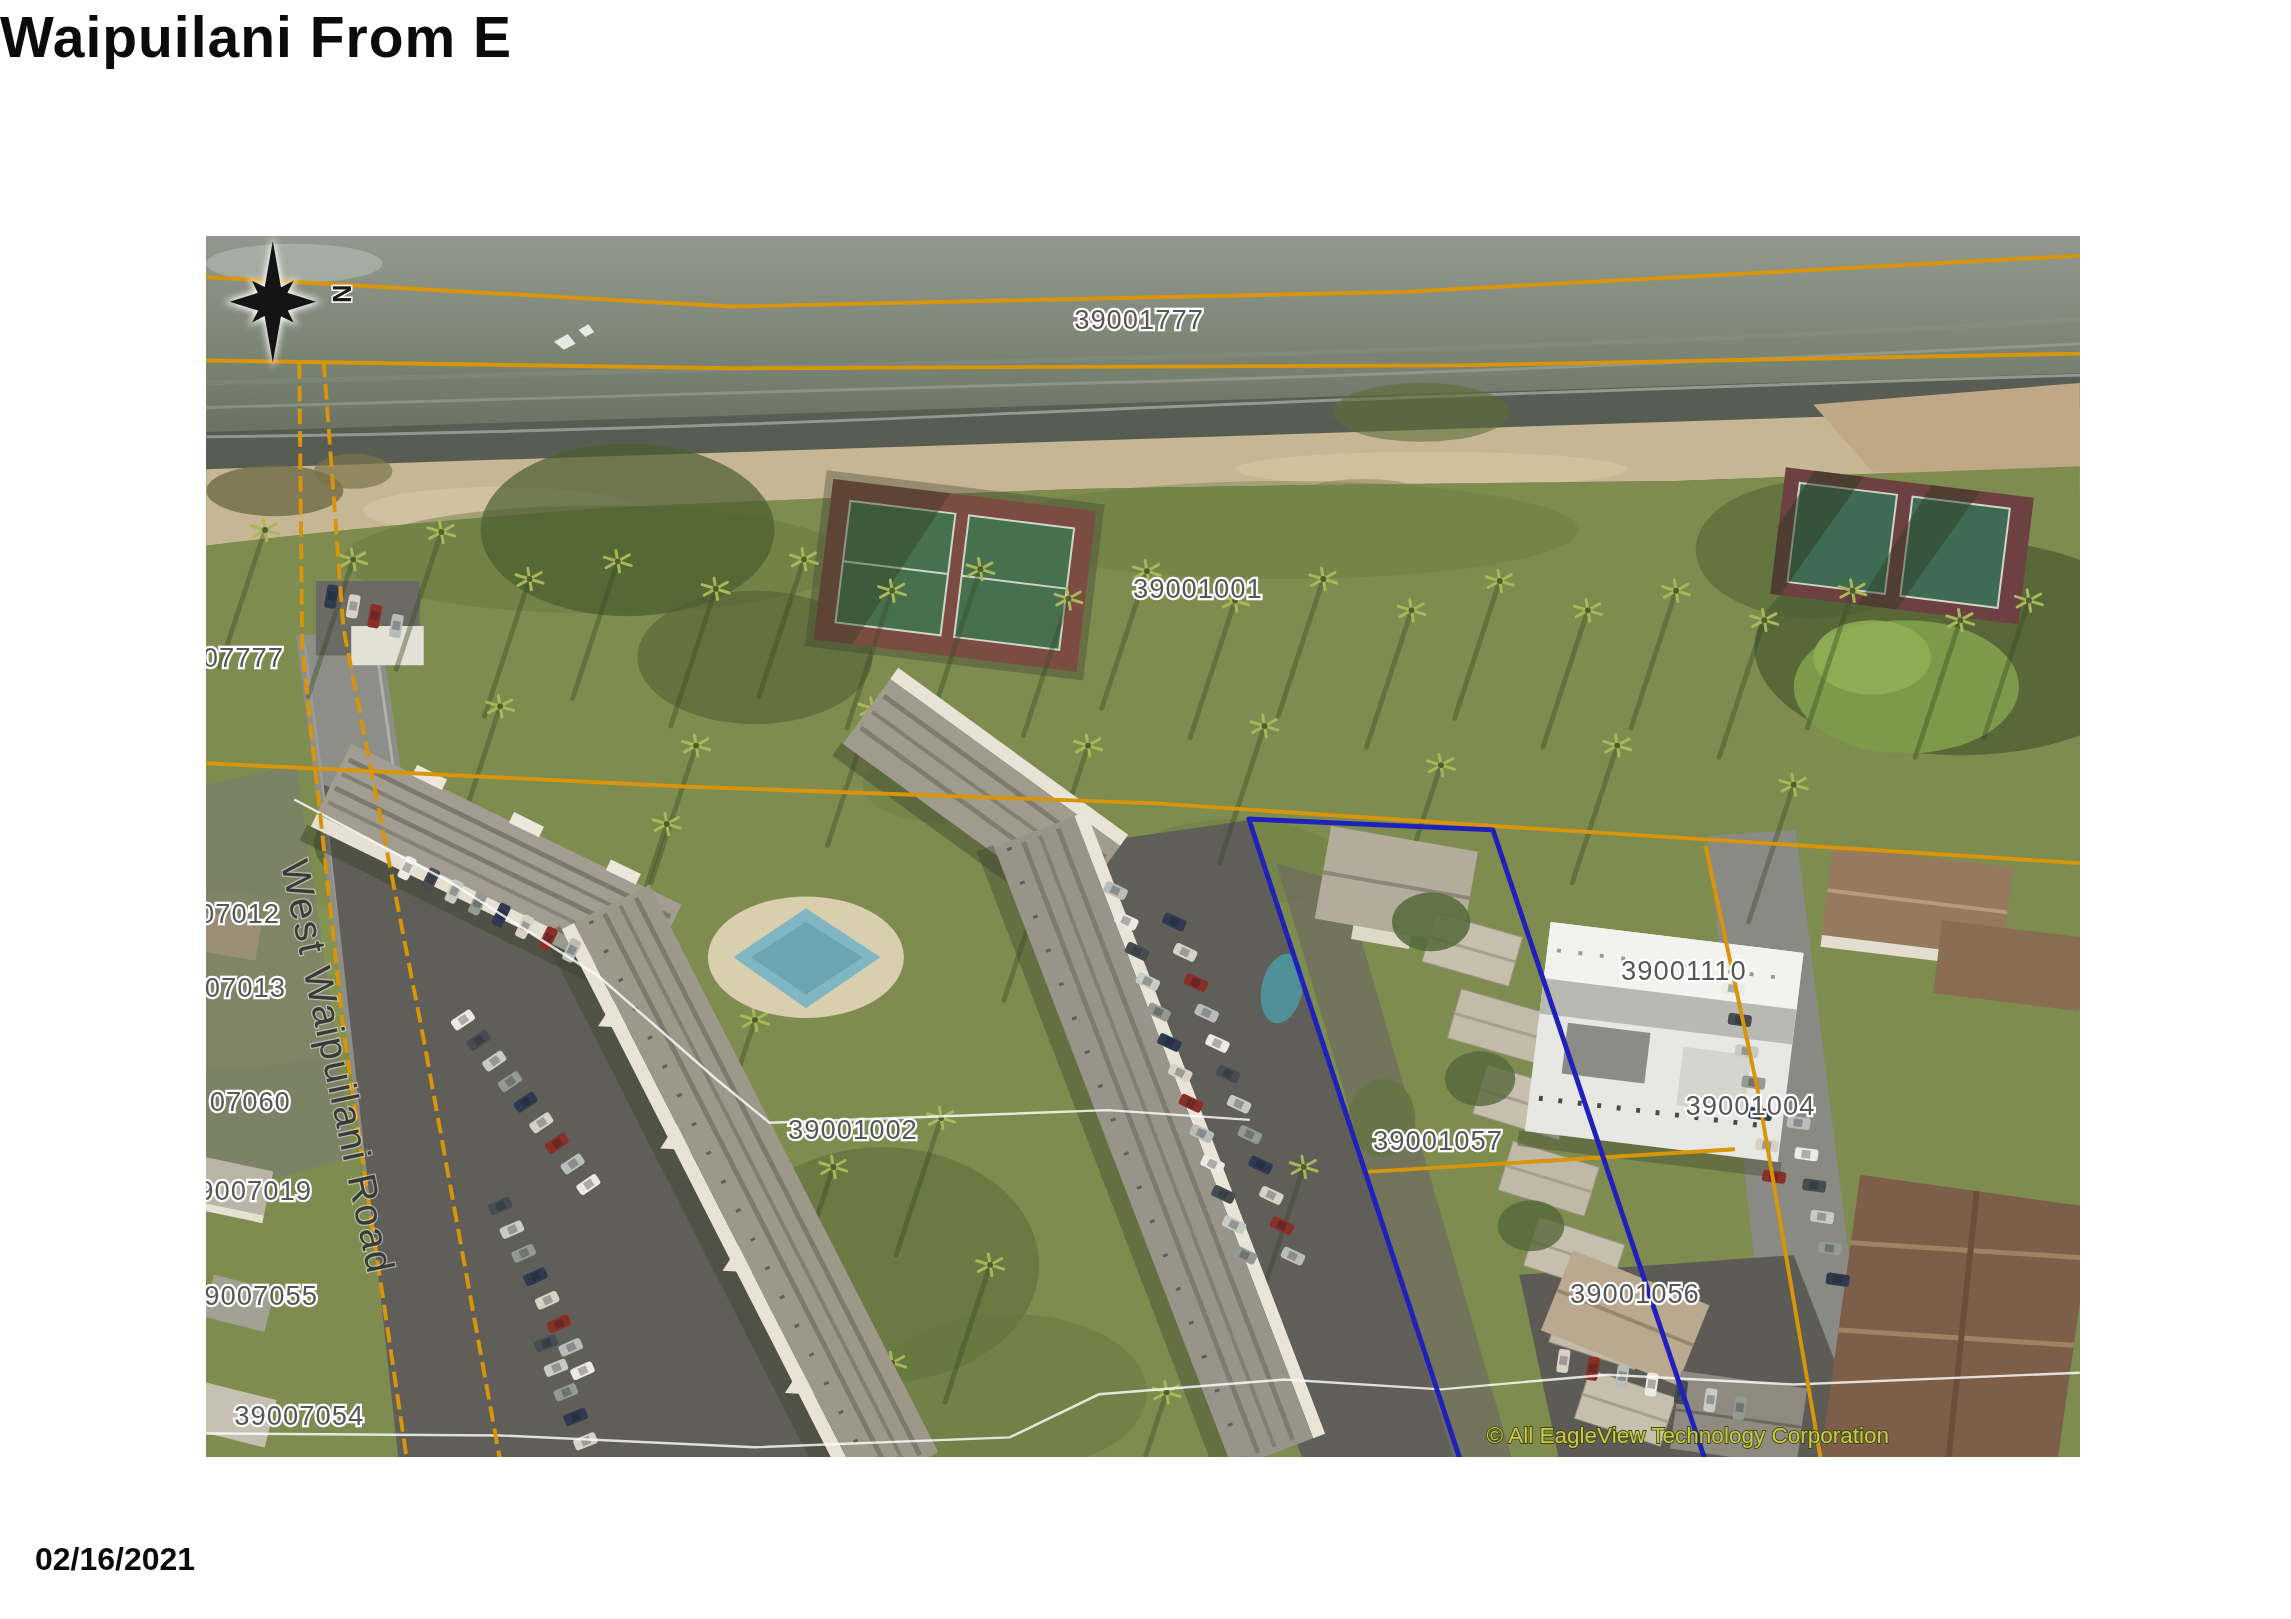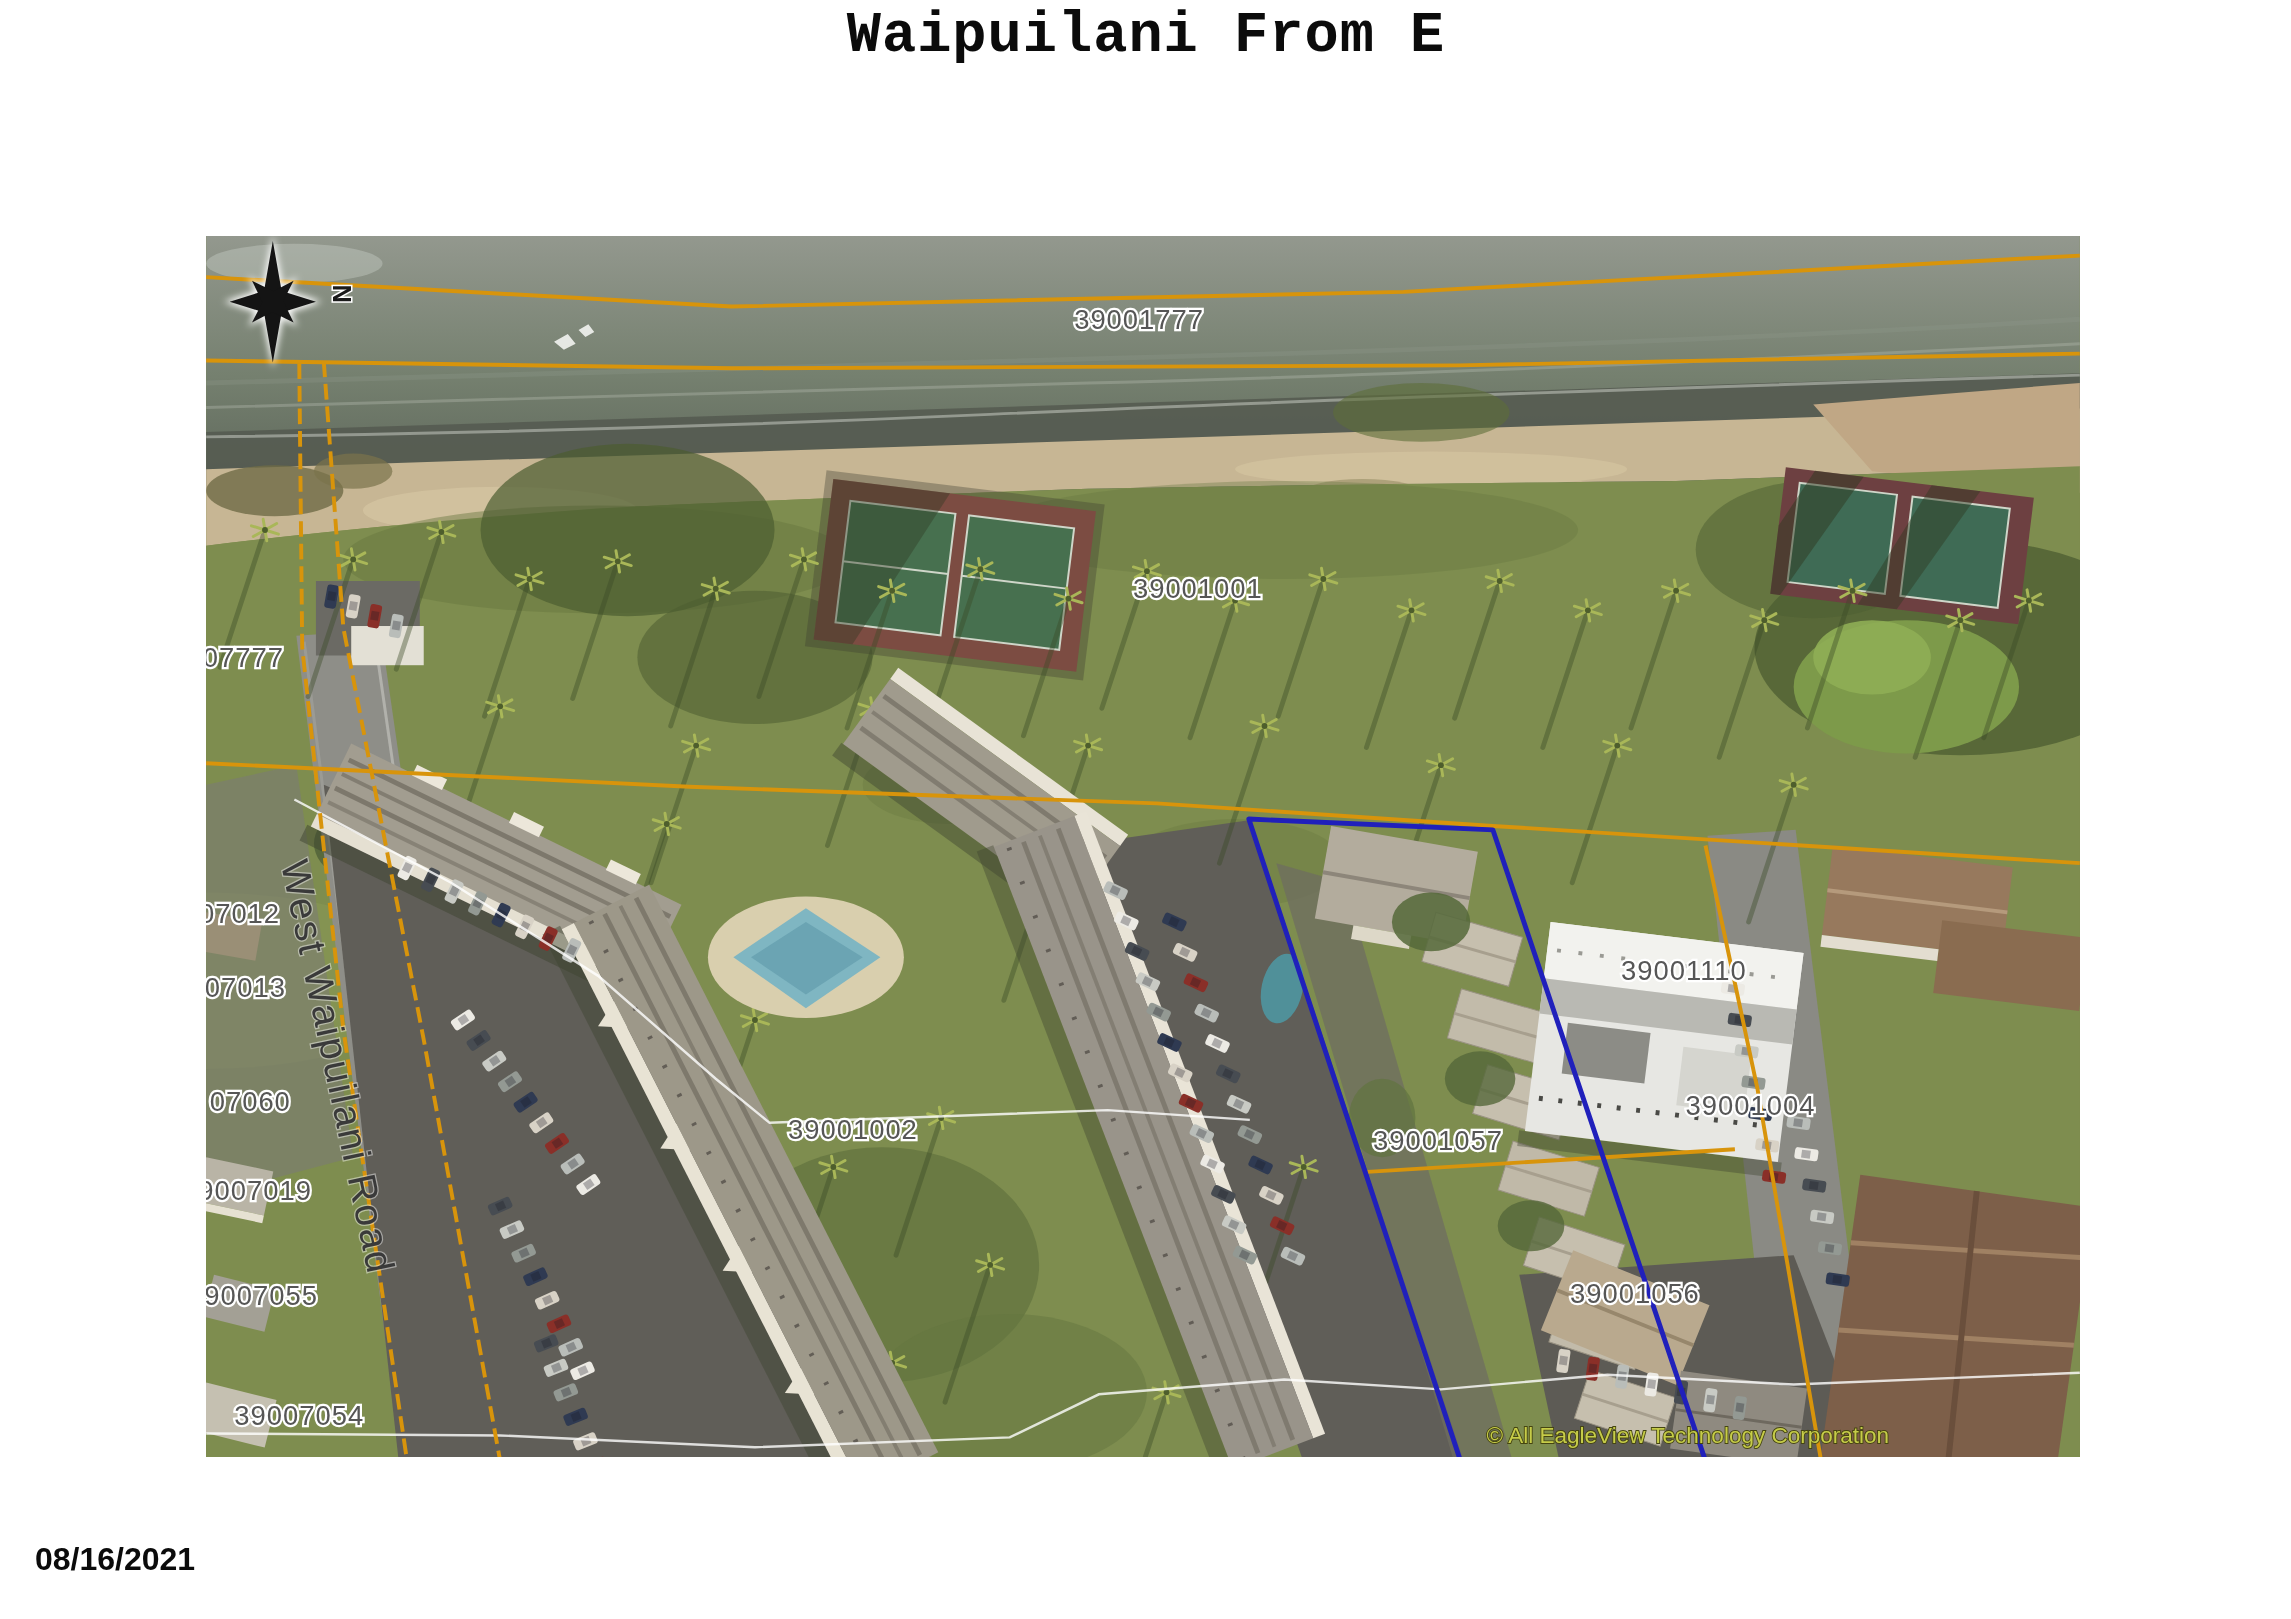--- a/index.html
+++ b/index.html
@@ -1,19 +1,19 @@
 <!DOCTYPE html>
 <html><head>
 <meta charset="utf-8">
 <style>
   html,body{margin:0;padding:0;background:#fff;}
   .page{position:relative;width:2292px;height:1619px;background:#ffffff;overflow:hidden;
         font-family:"Liberation Sans",sans-serif;}
-  .title{position:absolute;left:0;top:3.9px;width:100%;text-align:center;
-         font-size:57px;font-weight:bold;color:#0b0b0b;letter-spacing:1px;font-family:Liberation Mono, monospace;}
+  .title{position:absolute;left:0;top:3.9px;width:100%;
+         font-size:57px;font-weight:bold;color:#0b0b0b;letter-spacing:1px;}
   .date{position:absolute;left:35px;top:1541px;font-size:32px;font-weight:bold;color:#0b0b0b;}
   .map{position:absolute;left:206px;top:236px;width:1874px;height:1221px;overflow:hidden;
        background:#7e8d4f;}
   .map svg{display:block;width:1874px;height:1221px;}
   text.plabel{font-family:"Liberation Sans",sans-serif;font-size:28px;fill:#565656;
               stroke:#ffffff;stroke-width:4.5px;paint-order:stroke;letter-spacing:1px;}
   text.roadlabel{font-family:"Liberation Sans",sans-serif;font-size:40px;fill:#3a3a3a;
                  stroke:rgba(255,255,255,.45);stroke-width:2.5px;paint-order:stroke;letter-spacing:2px;}
   text.copy{font-family:"Liberation Sans",sans-serif;font-size:23px;fill:#c6cc49;
             stroke:#454510;stroke-width:1.8px;paint-order:stroke;}
@@ -690,15 +690,15 @@
         <text class="plabel" x="1576" y="890" text-anchor="middle" dominant-baseline="middle">39001004</text>
         <text class="plabel" x="1458" y="1081" text-anchor="middle" dominant-baseline="middle">39001056</text>
       </g>
 
       <text class="roadlabel" transform="translate(76,640) rotate(78)">West Waipuilani Road</text>
 
       <text class="copy" x="1512" y="1232" text-anchor="middle">© All EagleView Technology Corporation</text>
     </svg>
   </div>
 
-  <div class="date">08/16/2021</div>
+  <div class="date">02/16/2021</div>
 </div>
 
 
 </body></html>

